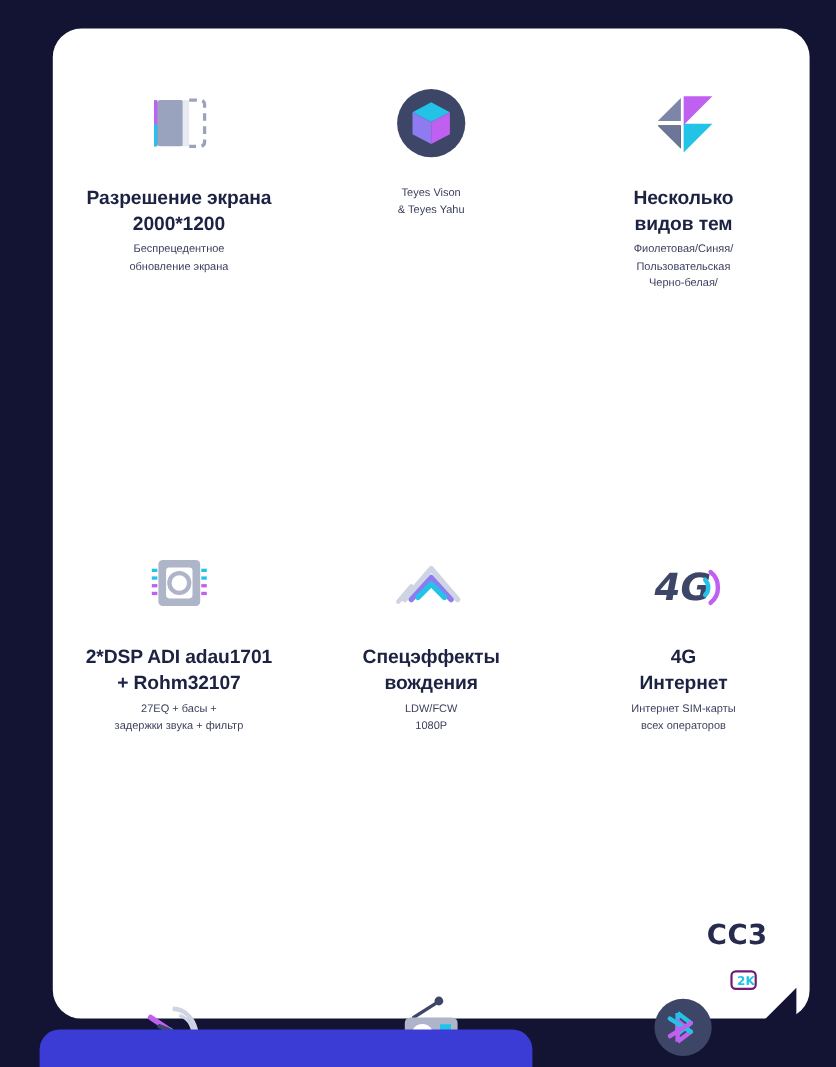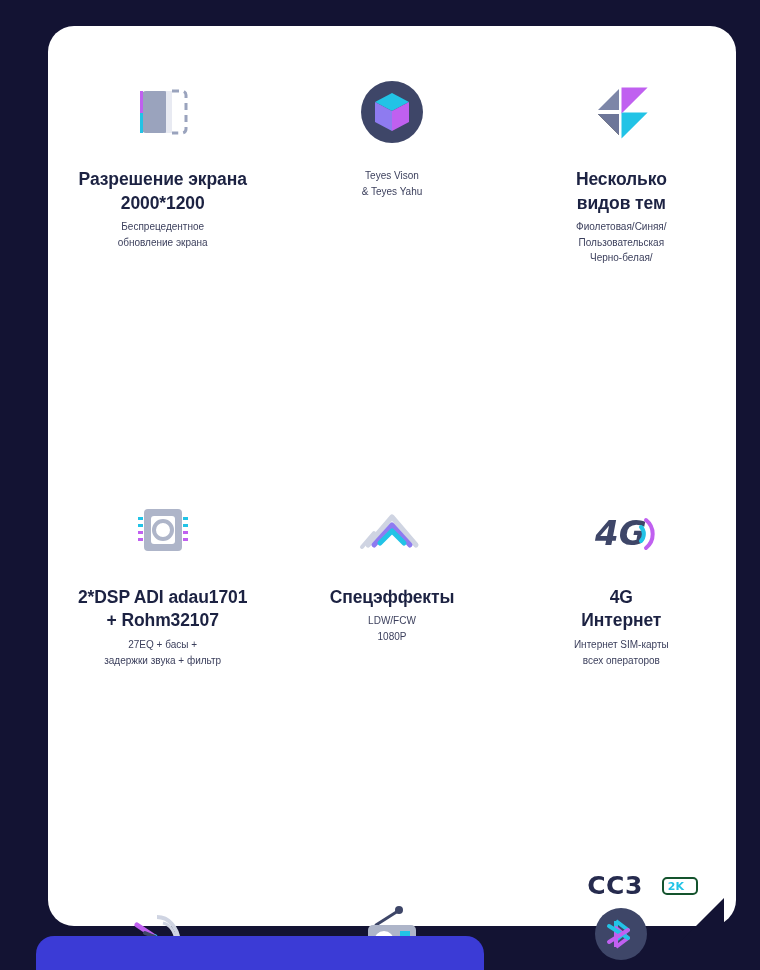--- a/index.html
+++ b/index.html
@@ -61,36 +61,37 @@
     line-height: 1.55;
     margin-top: 4px;
   }
   .subtitle .l2 { display: block; }
   .logo {
     position: absolute;
     right: 38px;
     bottom: 26px;
     display: flex;
     align-items: center;
-    gap: 7px;
+    gap: 18px;
+    flex-direction: column;
   }
   .logo-text {
     font-size: 25px;
     font-weight: bold;
     color: #262b4e;
     letter-spacing: 0.5px;
     font-family: "DejaVu Sans", sans-serif;
   }
   .logo-badge {
-    border: 2px solid #14532d;
+    border: 2px solid #701a75;
     color: #22c3e6;
     border-radius: 5px;
     font-size: 11px;
     font-weight: bold;
-    padding: 2px 12px 1px 4px;
+    padding: 2px 0 1px 4px;
     line-height: 1;
     font-family: "DejaVu Sans", sans-serif;
     margin-left: 12px;
   }
   .notch {
     position: absolute;
     left: 36px;
     bottom: 0;
     width: 448px;
     height: 34px;
@@ -204,20 +205,21 @@
       <div class="icon-wrap">
         <svg width="96" height="86" viewBox="0 0 96 86">
           <path d="M24 58 L48 30 L72 58" fill="none" stroke="#cfd4e2" stroke-width="5" stroke-linecap="round" stroke-linejoin="round"></path>
           <path d="M30 58 L48 38 L66 58" fill="none" stroke="#8e7bf0" stroke-width="5" stroke-linecap="round" stroke-linejoin="round"></path>
           <path d="M36 56 L48 44 L60 56" fill="none" stroke="#22c3e6" stroke-width="5" stroke-linecap="round" stroke-linejoin="round"></path>
           <path d="M18 60 L30 46" fill="none" stroke="#cfd4e2" stroke-width="4" stroke-linecap="round"></path>
         </svg>
       </div>
       <div class="title">
         <span>Спецэффекты</span>
+        <span class="l2">вождения</span>
       </div>
       <div class="subtitle">
         <span>LDW/FCW</span>
         <span class="l2">1080P</span>
       </div>
     </div>
 
     <div class="cell">
       <div class="icon-wrap">
         <svg width="96" height="86" viewBox="0 0 96 86">

